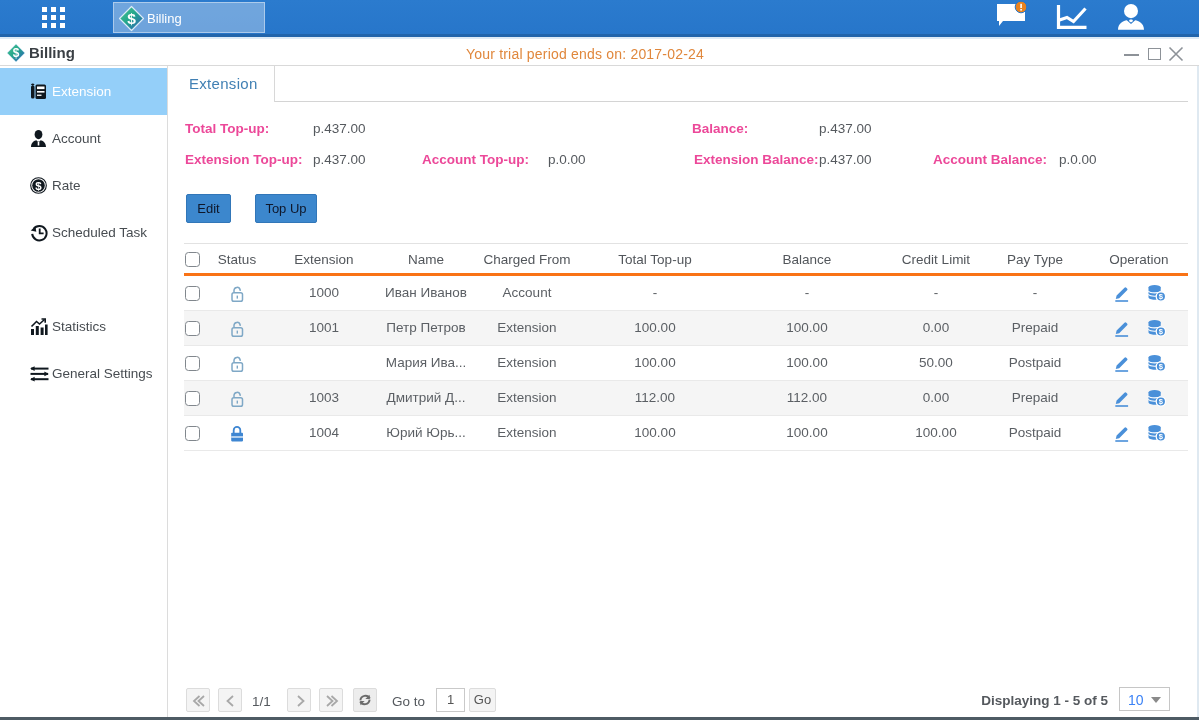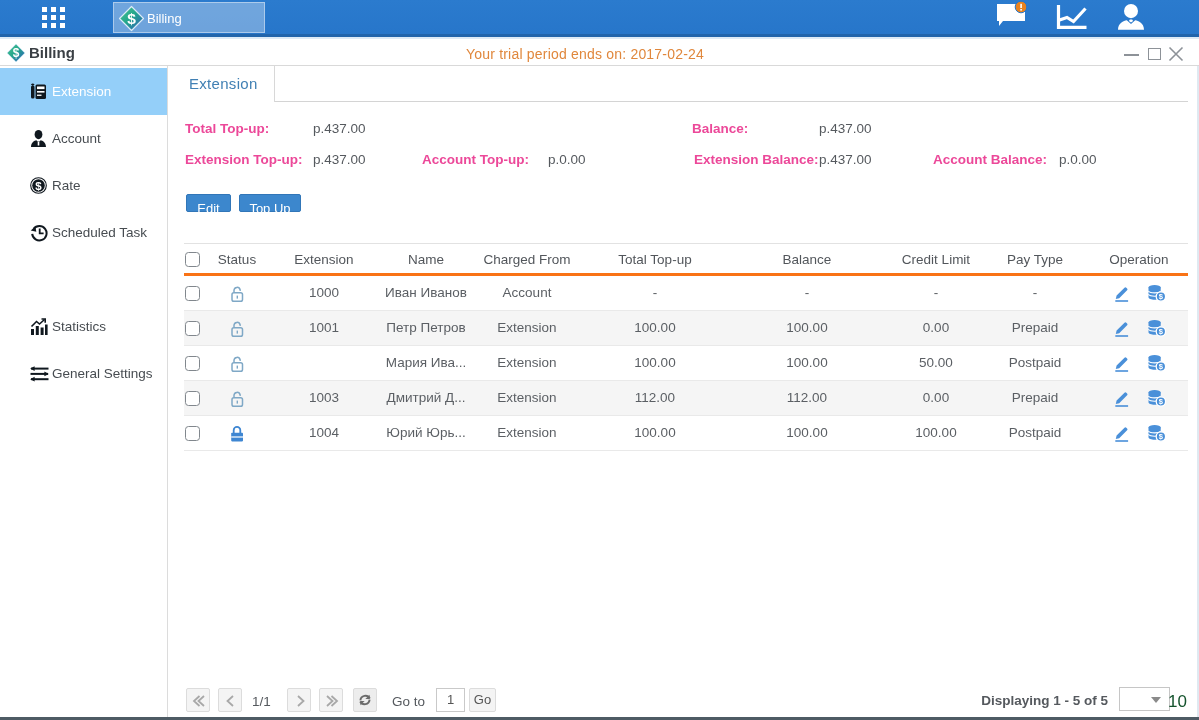--- a/index.html
+++ b/index.html
@@ -33,22 +33,22 @@
 
 #tabstrip { position:absolute; left:168px; top:66px; width:1031px; height:36px; background:#fff; }
 #tabline { position:absolute; left:274px; top:101px; width:914px; height:1px; background:#d4d4d4; }
 #activetab { position:absolute; left:0px; top:0px; width:107px; height:36px; background:#fff;
   border-right:1px solid #d8d8d8; }
 #activetab span { position:absolute; left:21px; top:9px; font-size:15px; letter-spacing:0.3px; color:#4180b4; }
 
 .slabel { position:absolute; font-size:13.5px; font-weight:bold; color:#ec4899; white-space:nowrap; }
 .sval { position:absolute; font-size:13.5px; color:#55595e; white-space:nowrap; }
 
-.bluebtn { position:absolute; height:18px; background:#3c87cd; border:1px solid #3176b8; border-radius:2px;
-  color:#ffffff; font-size:13px; text-align:center; line-height:27px; }
+.bluebtn { position:absolute; height:29px; background:#3c87cd; border:1px solid #3176b8; border-radius:2px;
+  color:#0f172a; font-size:13px; text-align:center; line-height:27px; }
 
 #tbl { position:absolute; left:184px; top:243px; width:1004px; border-top:1px solid #e2e2e2; }
 .trow { position:absolute; left:0; width:1004px; }
 .hrow { height:32px; border-bottom:3px solid #f97316; }
 .drow { height:35px; border-bottom:1px solid #e9e9e9; }
 .drow.alt { background:#f5f5f5; }
 .cell { position:absolute; top:0; height:100%; font-size:13.5px; color:#5b5f64; text-align:center; white-space:nowrap; }
 .cell span { position:relative; top:9px; }
 .hrow .cell { color:#52565b; }
 .hrow .cell span { top:8px; }
@@ -65,21 +65,21 @@
   border:1px solid #dcdcdc; border-radius:2px; }
 .pgbtn svg { position:absolute; left:4px; top:5px; }
 #pgtext { position:absolute; top:694px; font-size:13.5px; color:#55595e; }
 #goto-input { position:absolute; left:436px; top:688px; width:29px; height:24px; border:1px solid #c9c9c9;
   background:#fff; font-size:13px; color:#555; text-align:center; line-height:22px; }
 #gobtn { position:absolute; left:469px; top:688px; width:27px; height:24px; background:#f4f4f4;
   border:1px solid #dcdcdc; border-radius:2px; font-size:13px; color:#555; text-align:center; line-height:22px; }
 #displaying { position:absolute; top:693px; right:91px; font-size:13.5px; color:#55595e;font-weight:bold; }
 #pagesize { position:absolute; left:1119px; top:687px; width:51px; height:24px; border:1px solid #c6c6c6;
   background:#fff; }
-#pagesize span { position:absolute; left:8px; top:4px; font-size:17px; color:#14532d;margin-left:40px; }
+#pagesize span { position:absolute; left:8px; top:4px; font-size:14px; color:#3b82f6; }
 #pagesize .tri { position:absolute; right:8px; top:9px; width:0; height:0;
   border-left:5px solid transparent; border-right:5px solid transparent; border-top:6px solid #8a8a8a; }
 #bottomstrip { position:absolute; left:0; top:717px; width:1199px; height:3px; background:#4e5b64; }
 #rightedge { position:absolute; left:1197px; top:66px; width:2px; height:651px; background:#dfe9f1; }
 </style>
 </head>
 <body>
 <div id="app">
 
 <div id="topbar"></div>
@@ -221,21 +221,21 @@
 <div class="slabel" style="left:185px;top:152px">Extension Top-up:</div>
 <div class="sval" style="left:313px;top:152px">p.437.00</div>
 <div class="slabel" style="left:422px;top:152px">Account Top-up:</div>
 <div class="sval" style="left:548px;top:152px">p.0.00</div>
 <div class="slabel" style="left:694px;top:152px">Extension Balance:</div>
 <div class="sval" style="left:819px;top:152px">p.437.00</div>
 <div class="slabel" style="left:933px;top:152px">Account Balance:</div>
 <div class="sval" style="left:1059px;top:152px">p.0.00</div>
 
 <div class="bluebtn" style="left:186px;top:194px;width:45px">Edit</div>
-<div class="bluebtn" style="left:239px;top:194px;width:62px">Top Up</div>
+<div class="bluebtn" style="left:255px;top:194px;width:62px">Top Up</div>
 
 <svg width="0" height="0" style="position:absolute">
 <defs>
 <symbol id="lockopen" viewBox="0 0 18 18">
 <rect x="4" y="7.8" width="10.5" height="8.4" rx="1.8" fill="none" stroke="#7fa8c6" stroke-width="1.5"></rect>
 <rect x="8.6" y="10.6" width="1.4" height="3" fill="#7fa8c6"></rect>
 <path d="M6 7.5 V5.3 A3.1 3.1 0 0 1 12.1 4.7 L12.3 5.9" fill="none" stroke="#7fa8c6" stroke-width="1.5"></path>
 </symbol>
 <symbol id="lockclosed" viewBox="0 0 18 18">
 <path d="M5.7 8 V5.2 A3.3 3.3 0 0 1 12.3 5.2 V8" fill="none" stroke="#3e86d2" stroke-width="1.8"></path>

